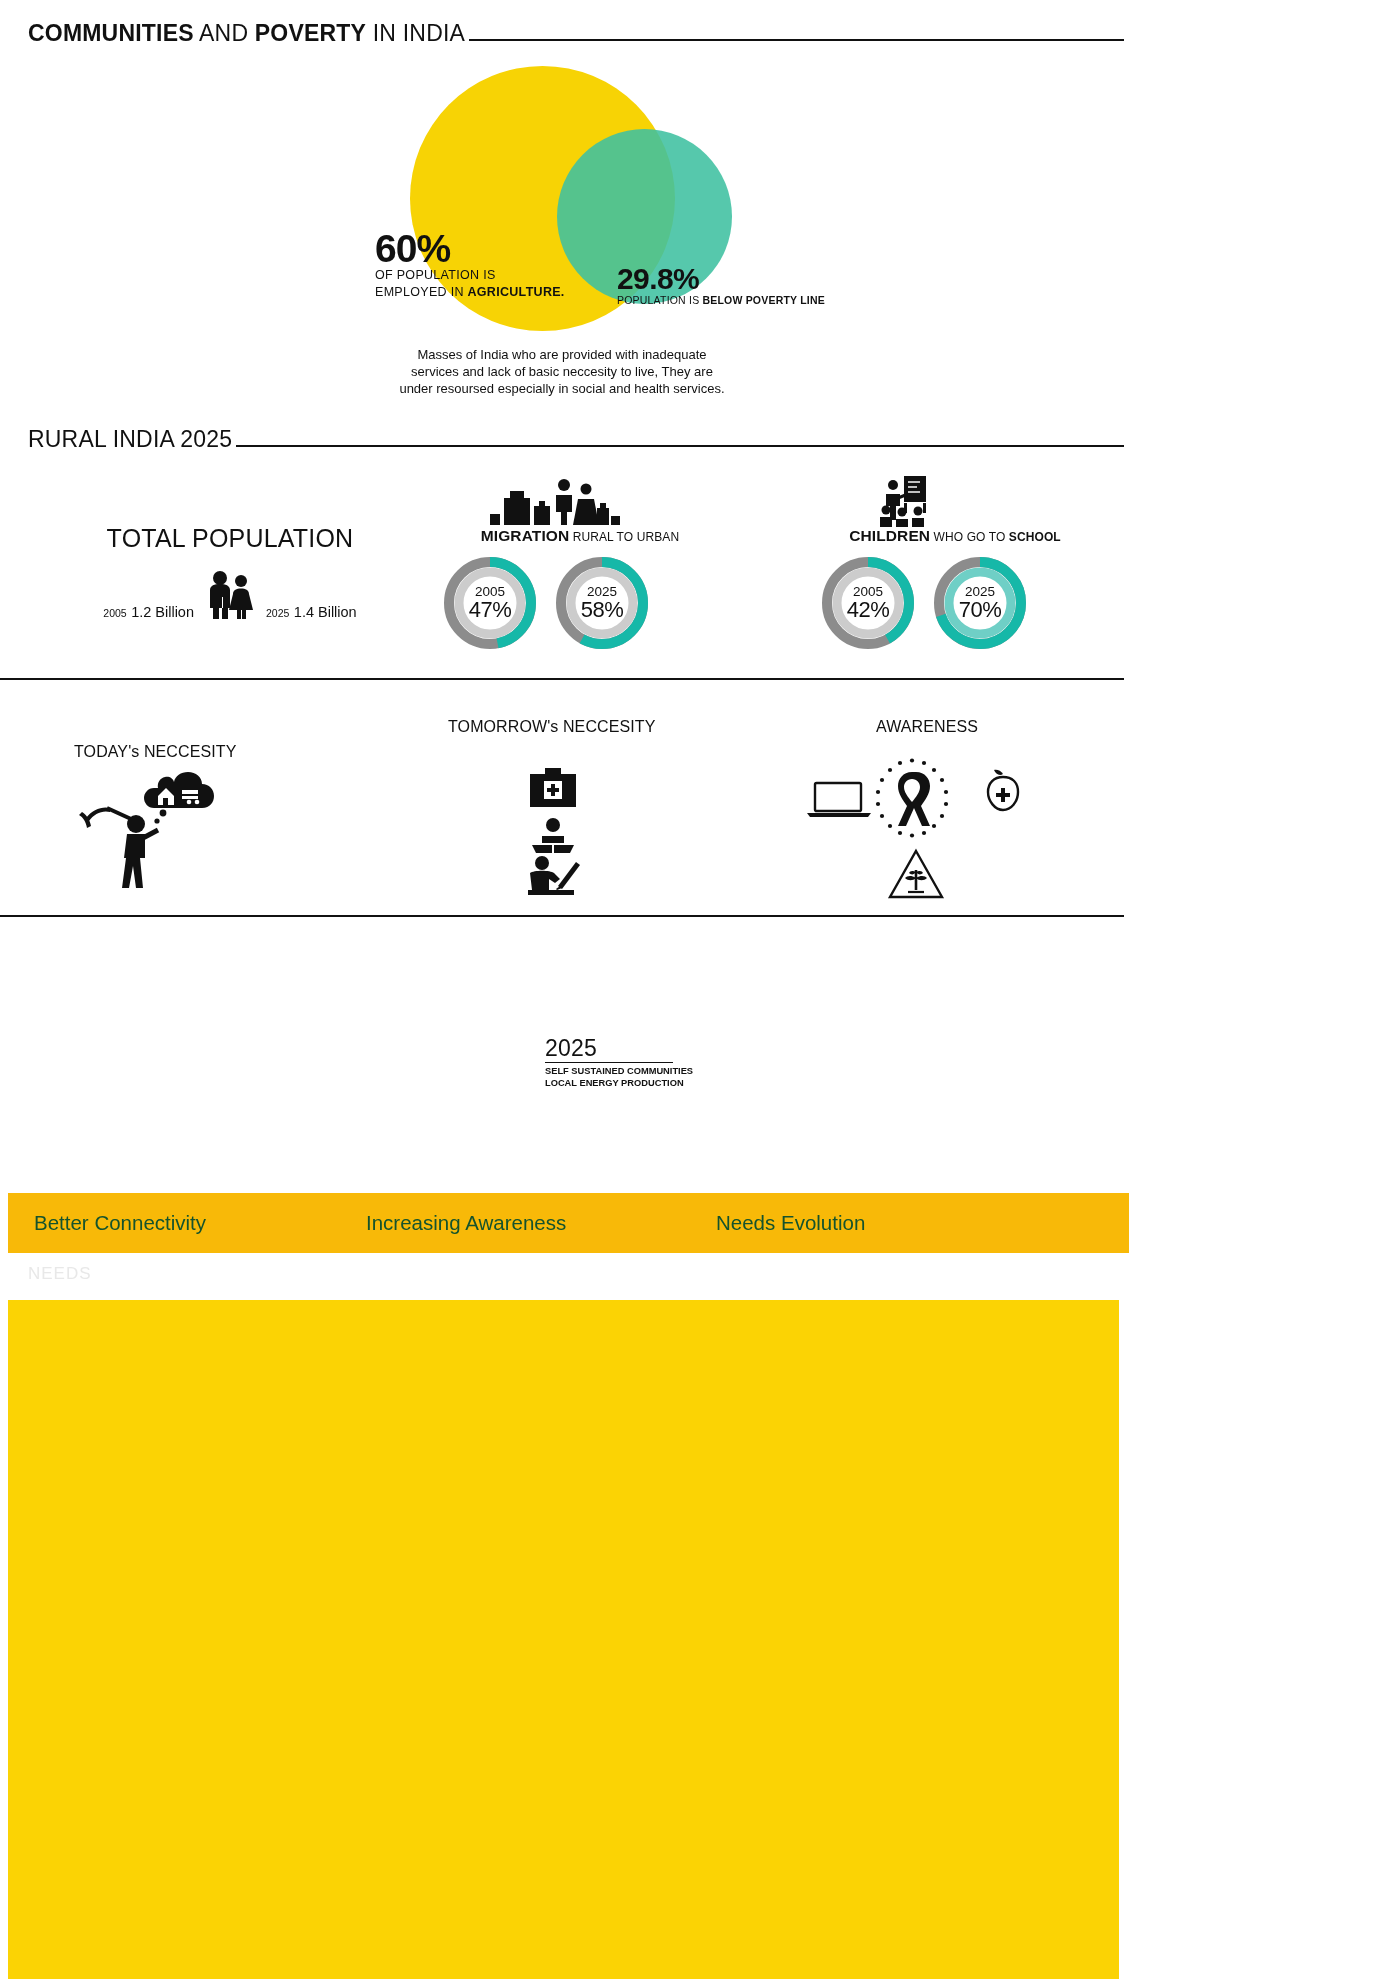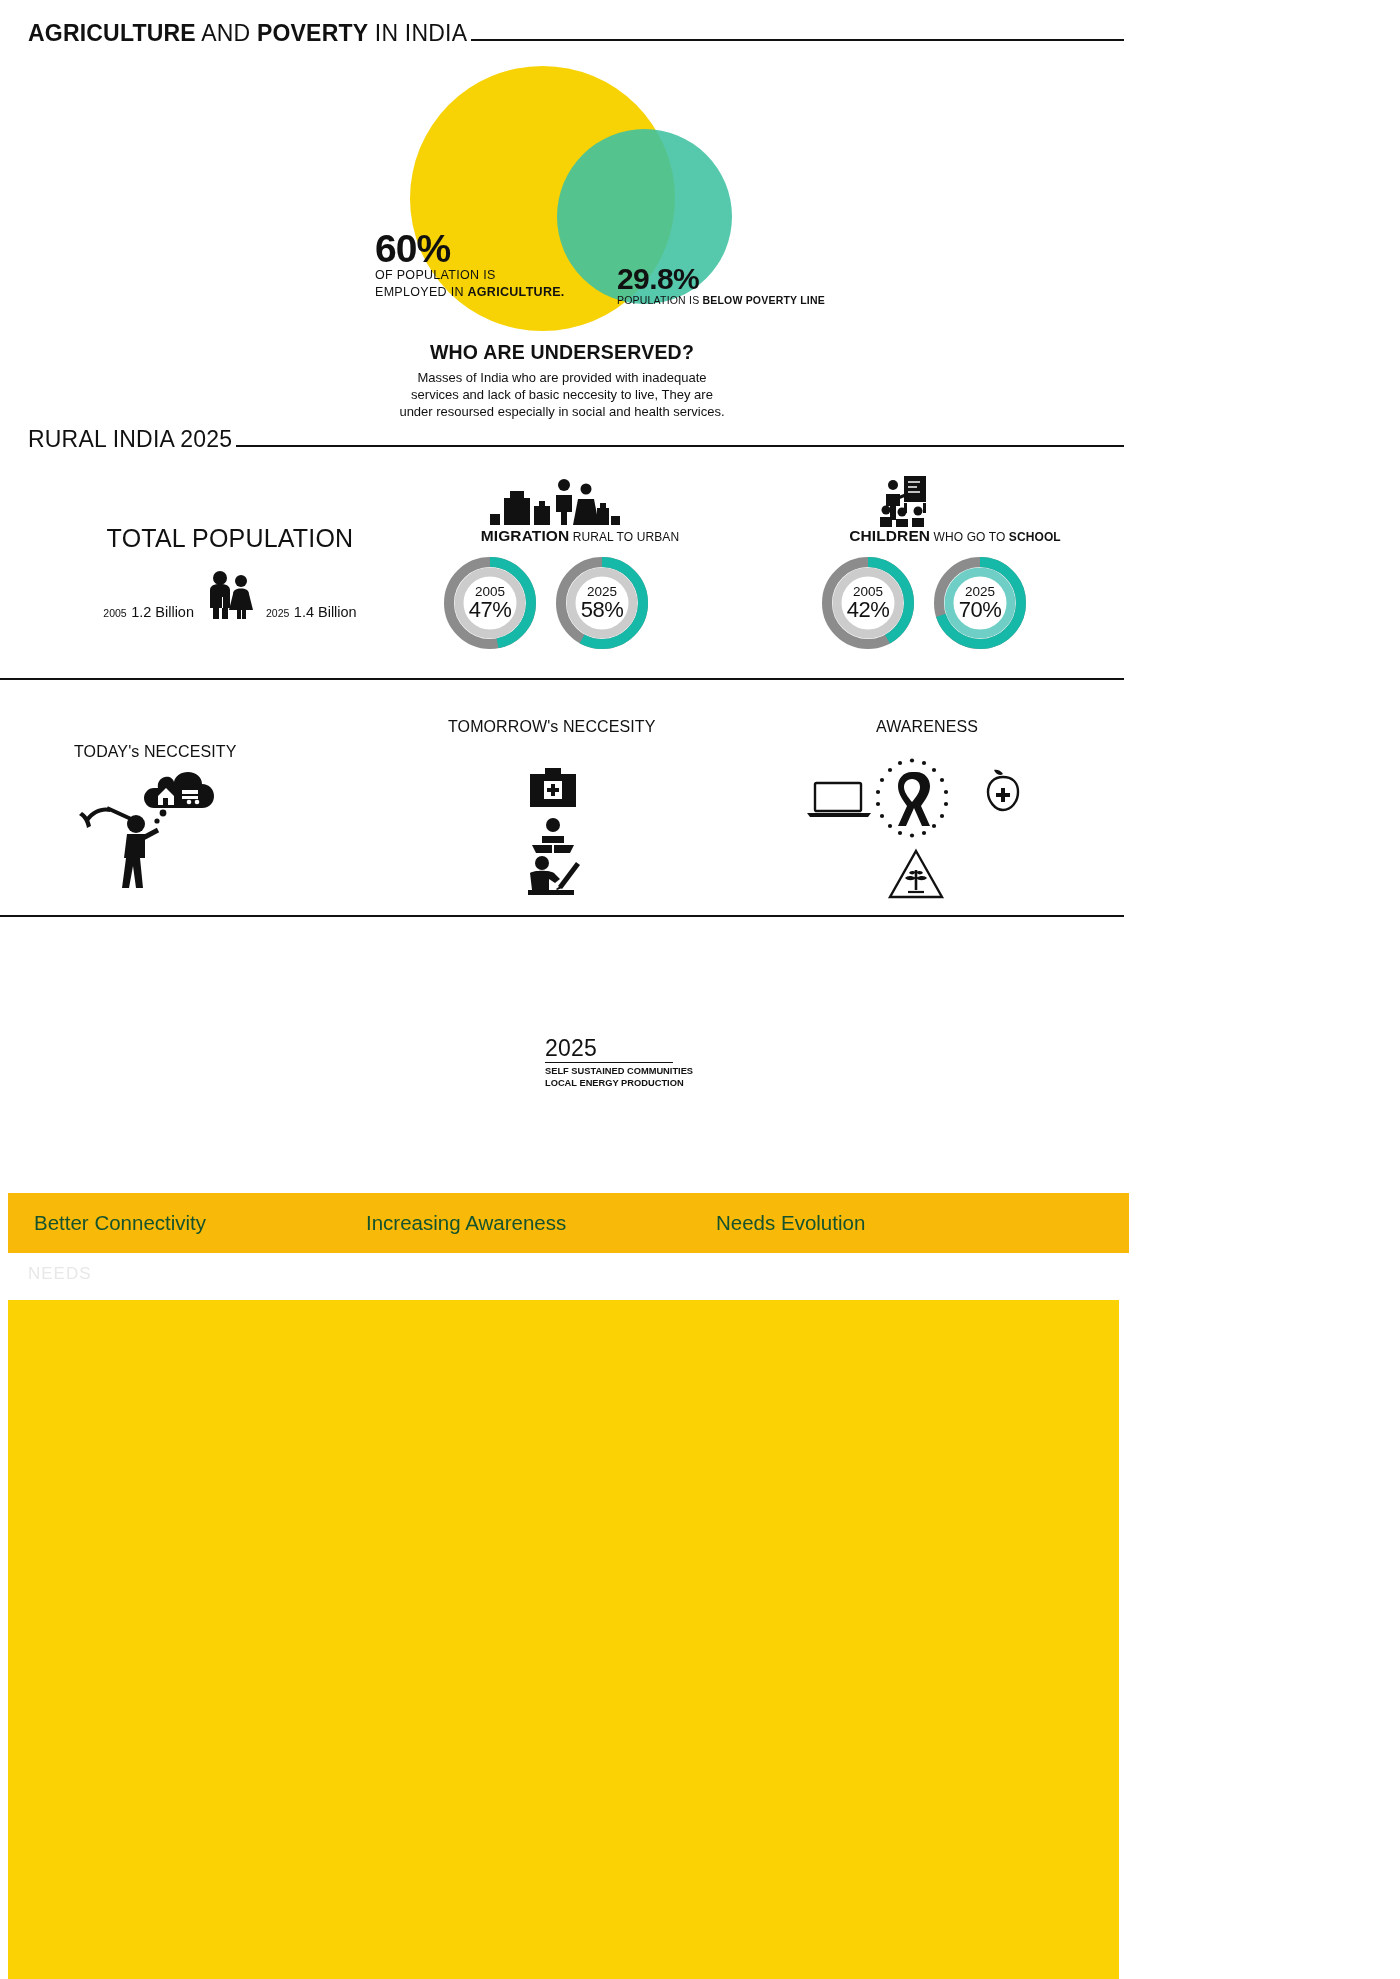--- a/index.html
+++ b/index.html
@@ -76,21 +76,21 @@
 
   svg { display:block; overflow:visible; }
 </style>
 </head>
 <body>
 
 <div class="stage">
 
   <div class="sec-head" style="left:28px; top:22px; width:1096px;">
     <div class="txt">
-      <span class="b">AGRICULTURE</span><span> AND </span><span class="b">POVERTY</span><span> IN INDIA</span>
+      <span class="b">COMMUNITIES</span><span> AND </span><span class="b">POVERTY</span><span> IN INDIA</span>
     </div>
     <div class="rule" style="flex:1;"></div>
   </div>
 
   <div id="venn">
     <div class="circle" id="c-yellow"></div>
     <div class="circle" id="c-teal"></div>
 
     <div class="venn-txt" id="t60">
       <div class="big">60%</div>
@@ -102,21 +102,20 @@
 
     <div class="venn-txt" id="t298">
       <div class="big">29.8%</div>
       <div class="l1">
         <span>POPULATION IS </span><span class="b">BELOW POVERTY LINE</span>
       </div>
     </div>
   </div>
 
   <div id="who">
-    <div class="h">WHO ARE UNDERSERVED?</div>
     <div class="p">
       <span>Masses of India who are provided with inadequate</span><br>
       <span>services and lack of basic neccesity to live, They are</span><br>
       <span>under resoursed especially in social and health services.</span>
     </div>
   </div>
 
   <div class="sec-head" style="left:28px; top:428px; width:1096px;">
     <div class="txt">RURAL INDIA 2025</div>
     <div class="rule" style="flex:1;"></div>

